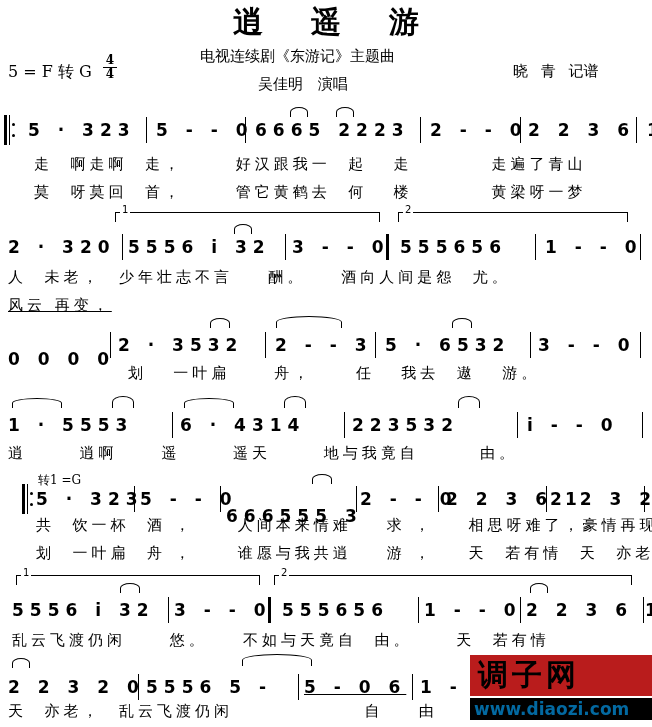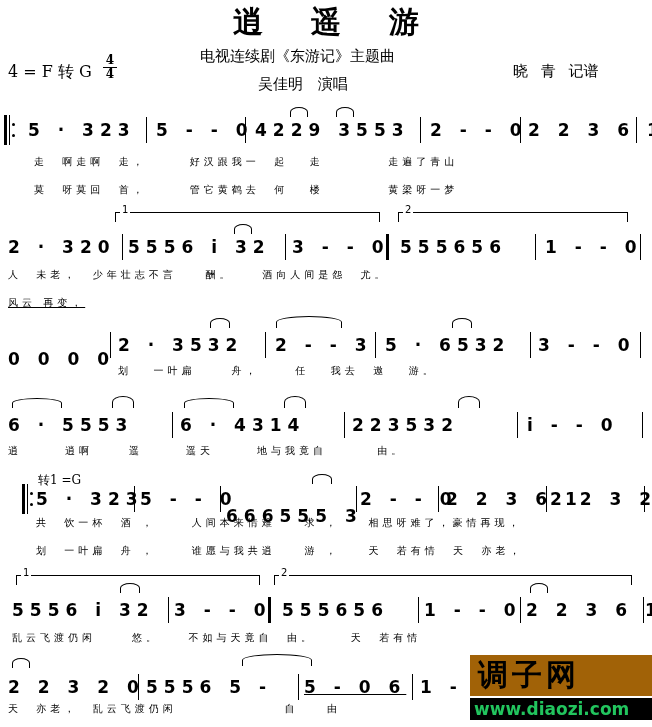--- a/index.html
+++ b/index.html
@@ -18,57 +18,57 @@
 
     .row { position: absolute; left: 0; width: 652px; }
     .bar { position: absolute; display: flex; align-items: center; height: 26px;
       font-family: "DejaVu Sans", sans-serif; font-weight: bold; font-size: 17px; }
     .barline { position: absolute; width: 1px; height: 26px; background: #000; }
     .repeat-start { position: absolute; height: 30px; width: 10px; }
     .repeat-start .thick { position: absolute; left: 0; top: 0; width: 3px; height: 30px; background: #000; }
     .repeat-start .thin { position: absolute; left: 5px; top: 0; width: 1px; height: 30px; background: #000; }
     .repeat-start .dot { position: absolute; left: 8px; width: 3px; height: 3px; background: #000; border-radius: 50%; }
     .slur { position: absolute; border: 1px solid #000; border-bottom: none; border-radius: 50% 50% 0 0; }
-    .lyric { position: absolute; font-size: 10px; letter-spacing: 4px; white-space: pre; }
+    .lyric { position: absolute; font-size: 15px; letter-spacing: 4px; white-space: pre; }
     .volta { position: absolute; height: 10px; border-top: 1px solid #000; border-left: 1px solid #000; font-size: 10px; }
     .volta.closed { border-right: 1px solid #000; }
     .volta span { position: absolute; left: 4px; top: -9px; background: #fff; padding: 0 2px; }
     .modulation { position: absolute; font-family: "DejaVu Serif", serif; font-size: 12px; }
 
     .watermark { position: absolute; left: 470px; top: 655px; width: 182px; }
-    .wm-cn { font-family: "DejaVu Sans", sans-serif; font-weight: bold; font-size: 30px; letter-spacing: 4px; padding-left: 8px; background: #a16207; }
-    .wm-url { margin-top: 2px; background: #000; color: #22c55e; font-family: "DejaVu Sans", sans-serif; font-weight: bold; font-size: 17px; padding: 1px 4px; }
+    .wm-cn { font-family: "DejaVu Sans", sans-serif; font-weight: bold; font-size: 30px; letter-spacing: 4px; padding-left: 8px; background: #b91c1c; }
+    .wm-url { margin-top: 2px; background: #000; color: #0369a1; font-family: "DejaVu Sans", sans-serif; font-weight: bold; font-size: 17px; padding: 1px 4px; }
   </style>
 </head>
 <body>
 
 <div class="title">逍遥游</div>
 <div class="subtitle">电视连续剧《东游记》主题曲</div>
 <div class="performer">吴佳明 演唱</div>
 <div class="arranger">晓 青 记谱</div>
-<div class="key">4 = F 转 G</div>
+<div class="key">5 = F 转 G</div>
 <div class="timesig">
   <div>4</div>
   <div class="line">4</div>
 </div>
 
 <div class="row" style="top:115px;">
   <div class="repeat-start" style="left:4px;top:0;">
     <div class="thick"></div>
       <div class="thin"></div>
     <div class="dot" style="top:8px"></div>
       <div class="dot" style="top:19px"></div>
   </div>
   <div class="slur" style="left:290px;top:-8px;width:18px;height:10px;"></div>
   <div class="slur" style="left:336px;top:-8px;width:18px;height:10px;"></div>
   <div class="bar" style="left: 28px; top: 2px; letter-spacing: 6px; white-space: pre;">5 · 323</div>
   <div class="barline" style="left:146px;top:2px;"></div>
   <div class="bar" style="left: 156px; top: 2px; letter-spacing: 6px; white-space: pre;">5 - - 0</div>
   <div class="barline" style="left:245px;top:2px;"></div>
-  <div class="bar" style="left: 255px; top: 2px; letter-spacing: 6px; white-space: pre;">4229 3553</div>
+  <div class="bar" style="left: 255px; top: 2px; letter-spacing: 6px; white-space: pre;">6665 2223</div>
   <div class="barline" style="left:420px;top:2px;"></div>
   <div class="bar" style="left: 430px; top: 2px; letter-spacing: 6px; white-space: pre;">2 - - 0</div>
   <div class="barline" style="left:520px;top:2px;"></div>
   <div class="bar" style="left: 528px; top: 2px; letter-spacing: 6px; white-space: pre;">2 2 3 6 1</div>
   <div class="barline" style="left:636px;top:2px;"></div>
   <div class="lyric" style="left:34px;top:40px;">走  啊走啊  走，      好汉跟我一  起   走         走遍了青山</div>
   <div class="lyric" style="left:34px;top:68px;">莫  呀莫回  首，      管它黄鹤去  何   楼         黄梁呀一梦</div>
 </div>
 
 <div class="row" style="top:232px;">
@@ -100,30 +100,30 @@
   <div class="bar" style="left: 8px; top: 16px; letter-spacing: 6px; white-space: pre;">0 0 0 0</div>
   <div class="barline" style="left:110px;top:2px;"></div>
   <div class="bar" style="left: 118px; top: 2px; letter-spacing: 6px; white-space: pre;">2 · 3532</div>
   <div class="barline" style="left:265px;top:2px;"></div>
   <div class="bar" style="left: 275px; top: 2px; letter-spacing: 6px; white-space: pre;">2 - - 3</div>
   <div class="barline" style="left:375px;top:2px;"></div>
   <div class="bar" style="left: 385px; top: 2px; letter-spacing: 6px; white-space: pre;">5 · 6532</div>
   <div class="barline" style="left:530px;top:2px;"></div>
   <div class="bar" style="left: 538px; top: 2px; letter-spacing: 6px; white-space: pre;">3 - - 0</div>
   <div class="barline" style="left:640px;top:2px;"></div>
-  <div class="lyric" style="left:118px;top:34px;">划   一叶扁     舟，     任   我去  遨   游。</div>
+  <div class="lyric" style="left:128px;top:34px;">划   一叶扁     舟，     任   我去  遨   游。</div>
 </div>
 
 <div class="row" style="top:410px;">
   <div class="slur" style="left:12px;top:-12px;width:50px;height:10px;"></div>
   <div class="slur" style="left:112px;top:-14px;width:22px;height:12px;"></div>
   <div class="slur" style="left:184px;top:-12px;width:50px;height:10px;"></div>
   <div class="slur" style="left:284px;top:-14px;width:22px;height:12px;"></div>
   <div class="slur" style="left:458px;top:-14px;width:22px;height:12px;"></div>
-  <div class="bar" style="left: 8px; top: 2px; letter-spacing: 6px; white-space: pre;">6 · 5553</div>
+  <div class="bar" style="left: 8px; top: 2px; letter-spacing: 6px; white-space: pre;">1 · 5553</div>
   <div class="barline" style="left:172px;top:2px;"></div>
   <div class="bar" style="left: 180px; top: 2px; letter-spacing: 6px; white-space: pre;">6 · 4314</div>
   <div class="barline" style="left:344px;top:2px;"></div>
   <div class="bar" style="left: 352px; top: 2px; letter-spacing: 6px; white-space: pre;">223532</div>
   <div class="barline" style="left:517px;top:2px;"></div>
   <div class="bar" style="left: 527px; top: 2px; letter-spacing: 6px; white-space: pre;">i - - 0</div>
   <div class="barline" style="left:642px;top:2px;"></div>
   <div class="lyric" style="left:8px;top:34px;">逍      逍啊     遥      遥天      地与我竟自       由。</div>
 </div>
 

